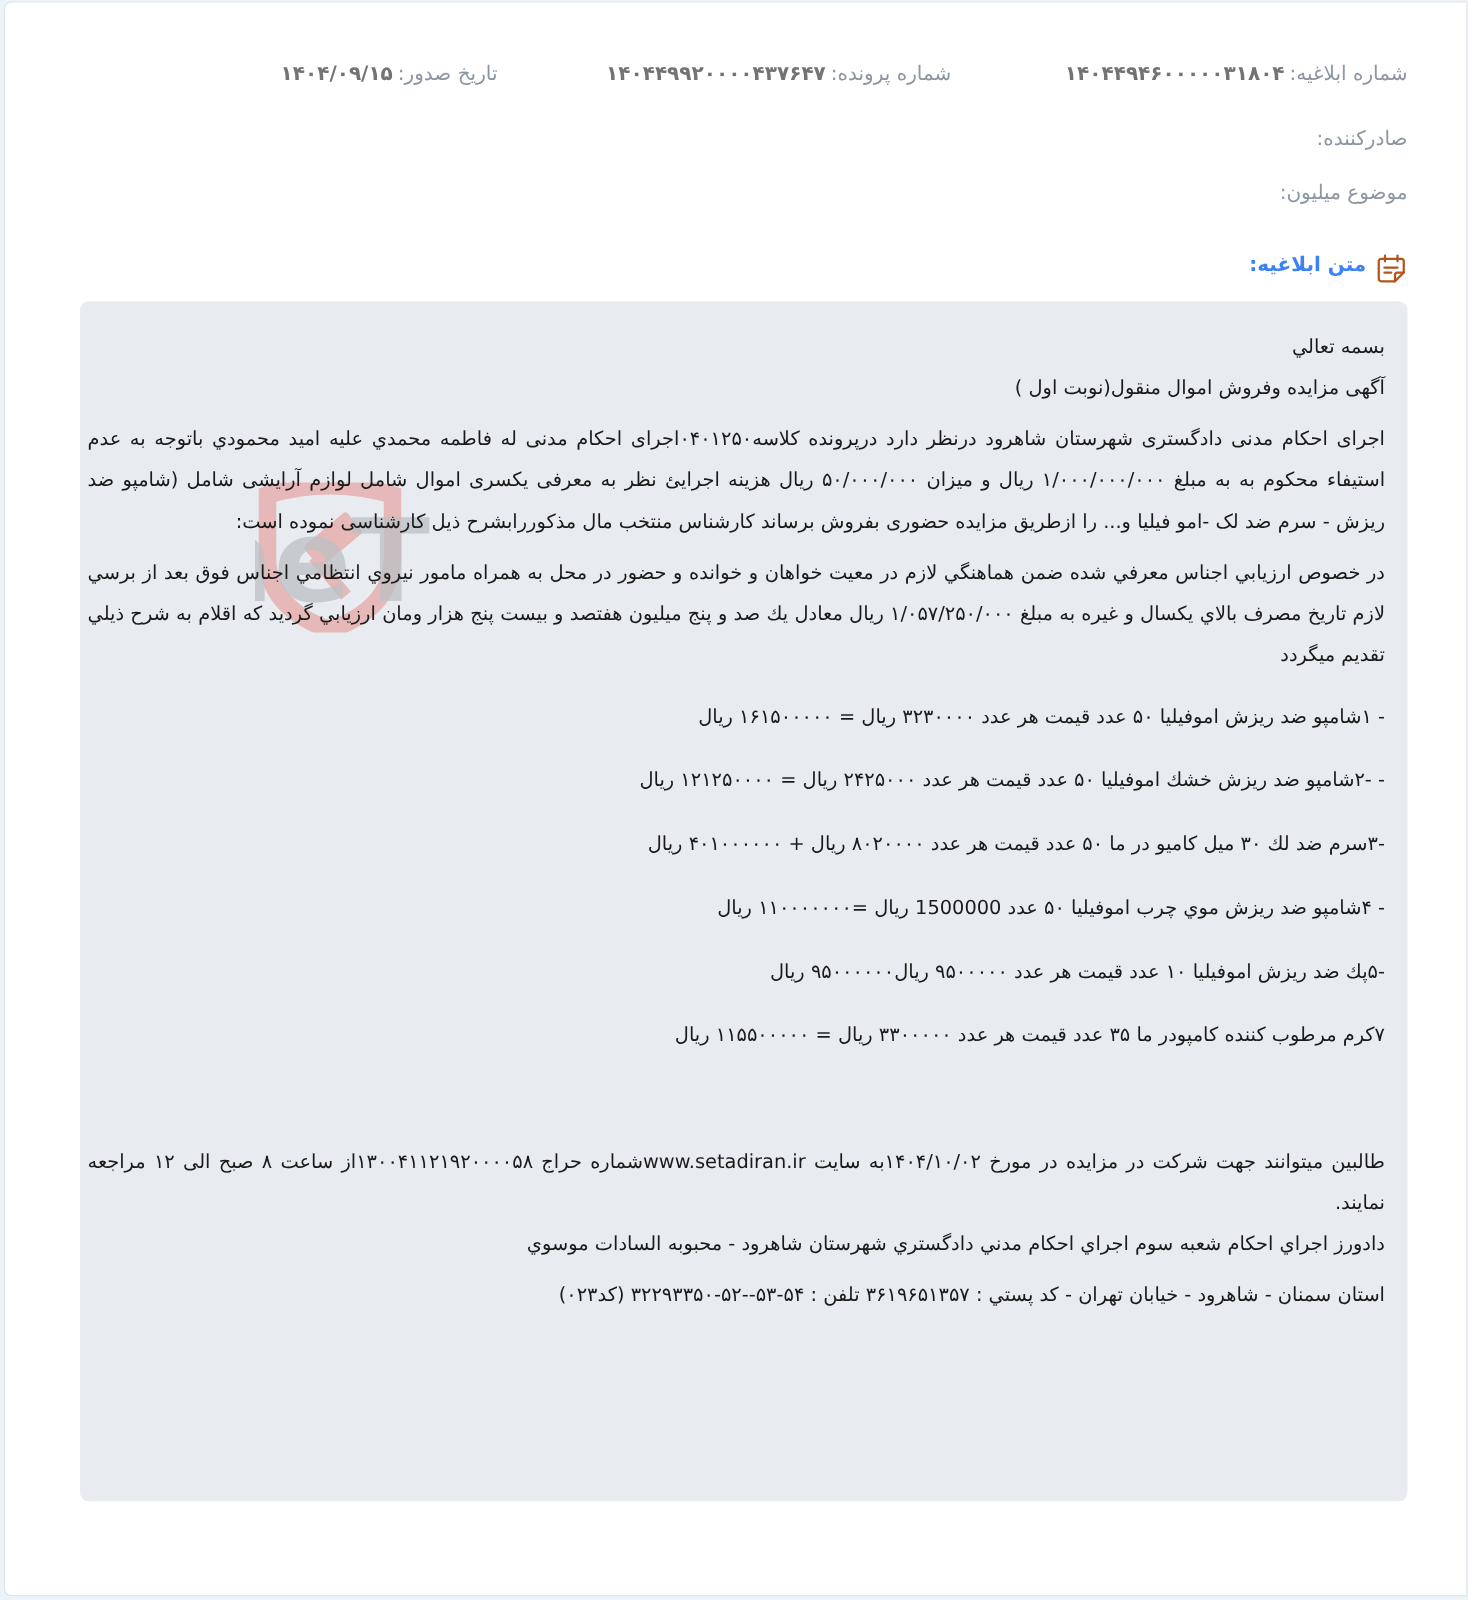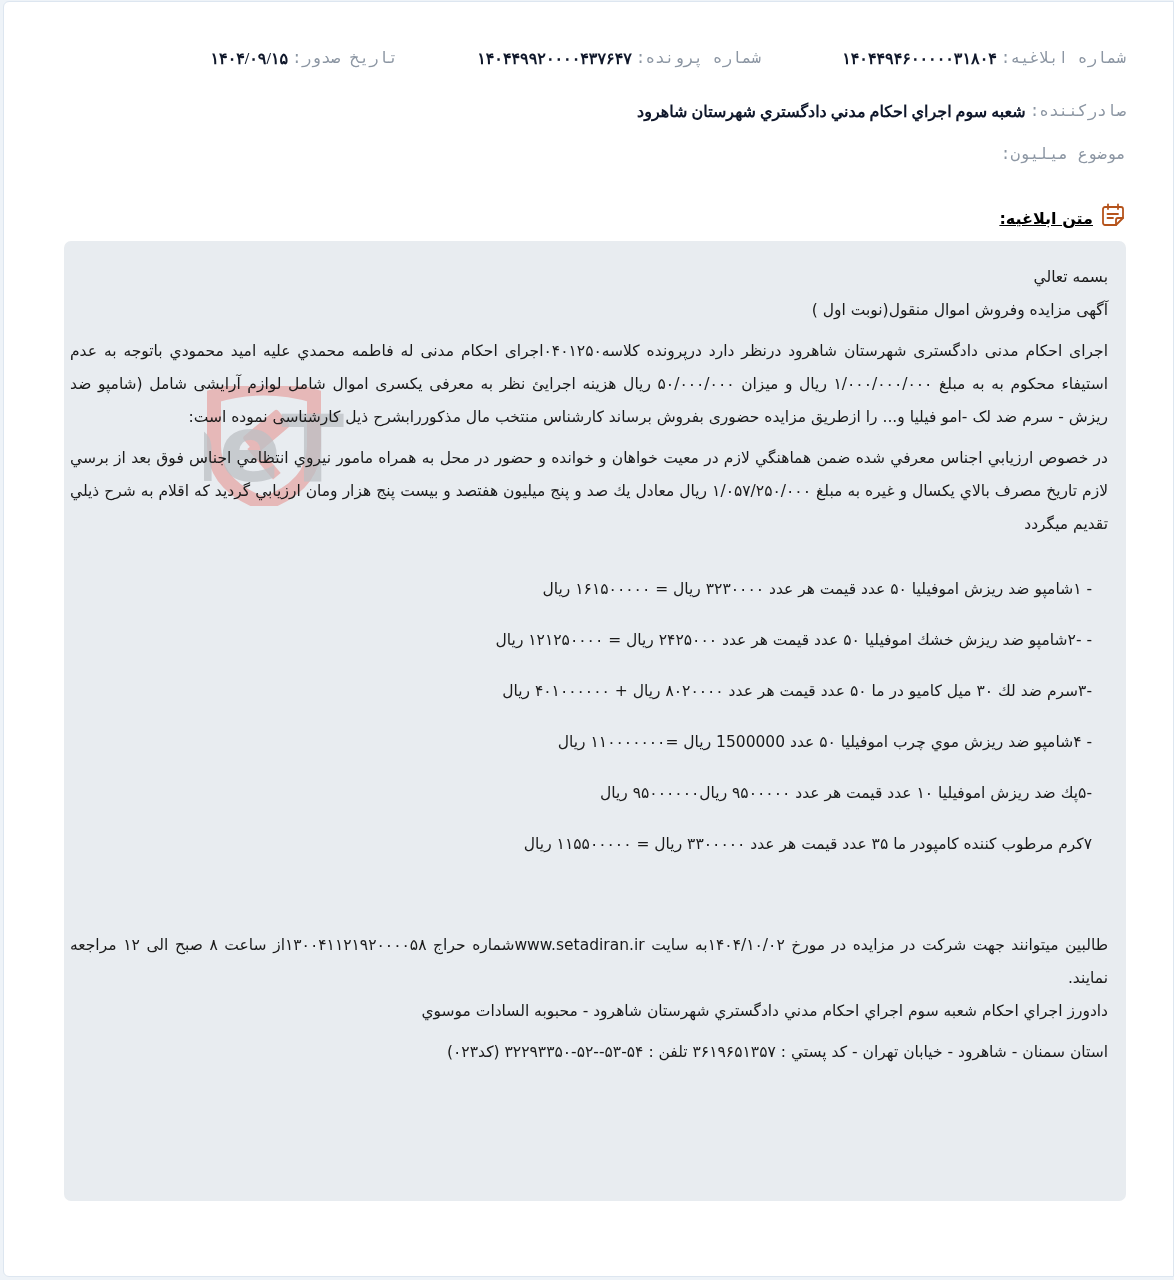--- a/index.html
+++ b/index.html
@@ -20,34 +20,34 @@
     .meta-row {
       position: absolute;
       right: 47px;
       left: 60px;
       display: flex;
       flex-direction: row;
       align-items: center;
       font-size: 16px;
       white-space: nowrap;
     }
-    .meta-label { color: #8c96a3; font-family: Liberation Mono, monospace; }
-    .meta-value { color: #0f172a; font-weight: bold; margin-right: 4px; font-family: Liberation Serif, serif; }
+    .meta-label { color: #8c96a3; }
+    .meta-value { color: #737373; font-weight: bold; margin-right: 4px; }
     .row1 { top: 56px; justify-content: flex-start; }
     .row1 .cell { display: flex; align-items: center; }
     .row1 .c1 { position: absolute; right: 0; }
     .row1 .c2 { position: absolute; right: 365px; }
     .row1 .c3 { position: absolute; right: 728px; }
     .row2 { top: 99px; }
     .row3 { top: 142px; }
     .section-title {
       position: absolute;
       right: 48px; top: 200px;
-      display: flex; align-items: flex-end;
-      color: #000000; font-weight: bold; font-size: 16px; text-decoration: underline;
+      display: flex; align-items: flex-start;
+      color: #3b82f6; font-weight: bold; font-size: 16px;
     }
     .section-title svg { margin-left: 8px; }
     .text-box {
       position: absolute;
       left: 60px; right: 47px; top: 239px; height: 260px;
       background: #e8ecf0;
       border-radius: 7px;
       height: 960px;
       overflow: hidden;
     }
@@ -62,21 +62,21 @@
       position: relative;
       padding: 20px 18px 0 6px;
       color: #1a1a1a;
       font-size: 15.5px;
       line-height: 33px;
       text-align: justify;
     }
     .body-text p { margin: 0; }
     .gap-sm { height: 8px; }
     .gap-md { height: 16px; }
-    .items { list-style: none; padding: 0; margin: 16px; }
+    .items { list-style: none; padding: 0; margin: 0; }
     .items li { line-height: 33px; margin-bottom: 18px; padding-right: 0; }
     .gap-lg { height: 50px; }
   </style>
 </head>
 <body>
 
 <div class="card">
 
   <div class="meta-row row1">
     <div class="cell c1">
@@ -88,21 +88,20 @@
       <span class="meta-value">۱۴۰۴۴۹۹۲۰۰۰۰۴۳۷۶۴۷</span>
     </div>
     <div class="cell c3">
       <span class="meta-label">تاریخ صدور:</span>
       <span class="meta-value">۱۴۰۴/۰۹/۱۵</span>
     </div>
   </div>
 
   <div class="meta-row row2">
     <span class="meta-label">صادرکننده:</span>
-    <span class="meta-value">شعبه سوم اجراي احكام مدني دادگستري شهرستان شاهرود</span>
   </div>
 
   <div class="meta-row row3">
     <span class="meta-label">موضوع ميليون:</span>
   </div>
 
   <div class="section-title">
     <svg width="24" height="26" viewBox="0 0 24 26" fill="none" stroke="#b5531b" stroke-width="1.8" stroke-linecap="round" stroke-linejoin="round">
       <path d="M4 5 H20 a2 2 0 0 1 2 2 V16 L15 23 H4 a2 2 0 0 1 -2 -2 V7 a2 2 0 0 1 2 -2 Z"></path>
       <path d="M15 23 V18 a2 2 0 0 1 2 -2 H22"></path>

